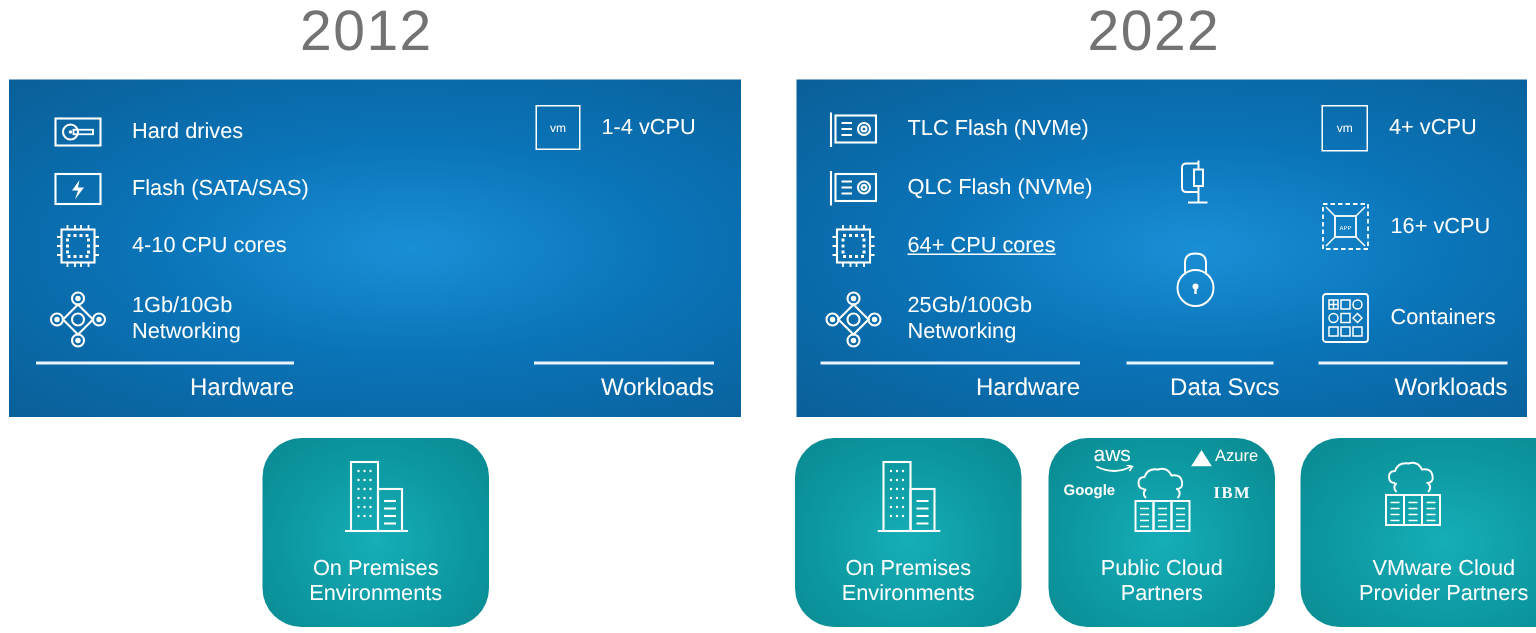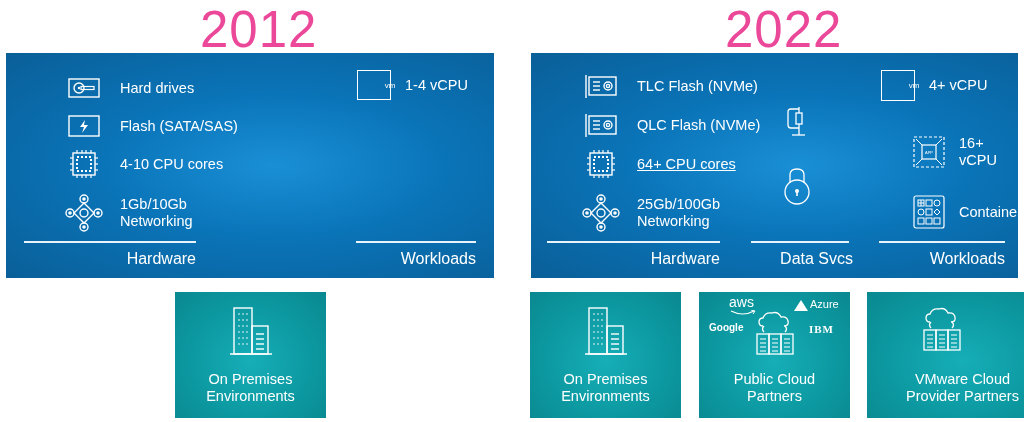--- a/index.html
+++ b/index.html
@@ -1,24 +1,24 @@
 <!DOCTYPE html>
 <html><head>
 <meta charset="utf-8">
 <style>
   html,body{margin:0;padding:0;background:#fff;}
   body{width:1024px;height:422px;position:relative;overflow:hidden;font-family:"Liberation Sans","DejaVu Sans",sans-serif;}
-  .year{position:absolute;top:0;font-size:51px;color:#ec4899;font-weight:400;letter-spacing:1px;text-align:right;}
+  .year{position:absolute;top:0;font-size:38px;color:#737373;font-weight:400;letter-spacing:1px;text-align:left;}
   .panel{position:absolute;top:53px;height:225px;background:radial-gradient(ellipse at 55% 50%,#1a8fd6 0%,#0a74b8 45%,#0a5f98 100%);}
   .item{position:absolute;display:flex;align-items:center;color:#fff;font-size:14.5px;line-height:17px;}
-  .icon{display:inline-block;width:36px;height:30px;margin-right:18px;flex:0 0 auto;padding-left:32px;}
+  .icon{display:inline-block;width:36px;height:30px;margin-right:18px;flex:0 0 auto;}
   .icon svg{width:100%;height:100%;}
   .rule{position:absolute;height:2px;background:#e8f3fb;}
   .cat{position:absolute;color:#fff;font-size:16px;text-align:right;}
-  .tile{position:absolute;top:292px;height:126px;background:radial-gradient(ellipse at 50% 55%,#16aeb8 0%,#0c979f 60%,#0a8890 100%);color:#fff;text-align:center;}
+  .tile{position:absolute;top:292px;height:126px;background:radial-gradient(ellipse at 50% 55%,#16aeb8 0%,#0c979f 60%,#0a8890 100%);color:#fff;text-align:center;border-radius:26px;}
   .tile .lbl{position:absolute;left:0;right:0;bottom:13px;font-size:14.5px;line-height:17px;}
   .tile svg{position:absolute;}
   .brand{position:absolute;color:#fff;font-weight:bold;}
 </style>
 </head>
 <body>
 
 <div class="year" style="left:200px;width:100px;">2012</div>
 
 <div class="panel" style="left:6px;width:488px;">

